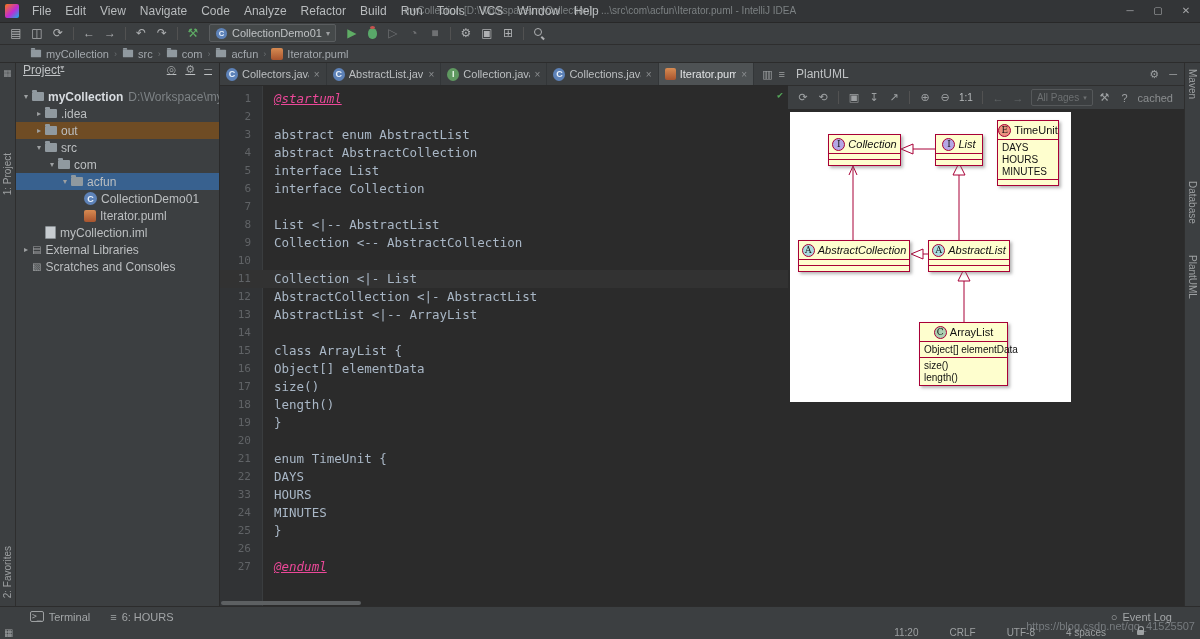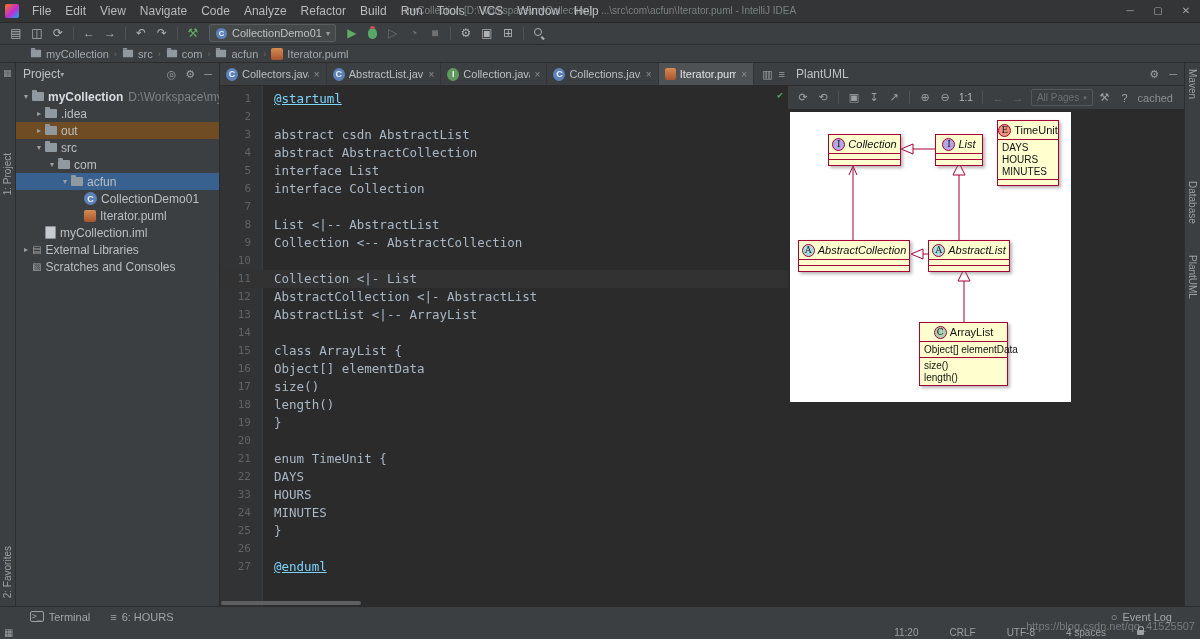--- a/index.html
+++ b/index.html
@@ -38,21 +38,21 @@
   .bc-sep{color:#6b6f72;font-size:9px;padding:0 1px;}
   
   .main{position:absolute;top:63px;left:0;right:0;bottom:33px;}
   .stripe-left{position:absolute;left:0;top:0;bottom:0;width:15px;background:#3c3f41;border-right:1px solid #2e2e2e;}
   .stripe-right{position:absolute;right:0;top:0;bottom:0;width:15px;background:#3c3f41;border-left:1px solid #2e2e2e;}
   .vlab{position:absolute;left:2px;writing-mode:vertical-rl;font-size:10px;color:#9da0a2;white-space:nowrap;}
   .vlab.up{transform:rotate(180deg);}
   .stripe-ico{position:absolute;top:5px;left:3px;font-size:9px;color:#8f9294;}
   
   .project{position:absolute;left:16px;top:0;bottom:0;width:203px;background:#3c3f41;border-right:1px solid #2a2a2a;overflow:hidden;}
-  .pp-header{height:22px;display:flex;align-items:center;padding:0 7px;font-size:12px;color:#bfc2c4;}
+  .pp-header{height:22px;display:flex;padding:0 7px;font-size:12px;color:#bfc2c4;text-decoration:underline;}
   .pp-header .car{font-size:8px;color:#9da0a2;}
   .pp-icons{margin-left:auto;display:flex;gap:9px;color:#9da0a2;font-size:11px;}
   .tree{margin-top:3px;font-size:12px;color:#bcbfc1;}
   .trow{height:17px;display:flex;align-items:center;white-space:nowrap;overflow:hidden;}
   .trow.sel{background:#38618f;}
   .trow.warm{background:#6f4c24;}
   .trow .arr{width:12px;flex:none;text-align:center;font-size:8px;color:#9da0a2;}
   .ticon{margin-right:4px;flex:none;display:inline-flex;align-items:center;justify-content:center;}
   .fold{width:12px;height:9px;background:#90999f;border-radius:1px;position:relative;display:inline-block;}
   .fold::before{content:"";position:absolute;top:-2px;left:0;width:5px;height:2px;background:#90999f;border-radius:1px 1px 0 0;}
@@ -76,21 +76,21 @@
   .tab .lbl{white-space:nowrap;overflow:hidden;}
   .tab-right{position:absolute;right:3px;top:0;height:22px;display:flex;align-items:center;gap:6px;color:#9da0a2;font-size:11px;background:#3c3f41;padding-left:4px;}
   .editor{position:absolute;top:23px;left:0;right:0;bottom:0;background:#2b2b2b;overflow:hidden;
           font-family:"DejaVu Sans Mono","Liberation Mono",monospace;}
   .gutterbg{position:absolute;left:0;top:0;bottom:0;width:42px;background:#313335;border-right:1px solid #3a3d3f;}
   .code{position:absolute;top:4px;left:0;right:0;}
   .cl{display:flex;height:18px;line-height:18px;position:relative;}
   .cl.cur{background:#323232;}
   .ln{width:42px;flex:none;text-align:right;padding-right:11px;box-sizing:border-box;color:#606366;font-size:11px;}
   .ct{padding-left:12px;font-size:12.5px;color:#a9b7c6;white-space:pre;}
-  .ct.tag{color:#7dd3fc;text-decoration:underline;}
+  .ct.tag{color:#ec4899;text-decoration:underline;font-style:italic;}
   .check{position:absolute;top:3px;right:5px;color:#55a85a;font-size:10px;z-index:5;}
   .hscroll{position:absolute;bottom:1px;left:1px;width:140px;height:4px;background:#5d6062;border-radius:2px;z-index:5;}
   
   .uml{position:absolute;left:788px;top:0;right:15px;bottom:0;background:#2b2b2b;}
   .uml-header{height:22px;background:#3c3f41;border-bottom:1px solid #2e2e2e;display:flex;align-items:center;
               padding:0 8px;font-size:12px;color:#bfc2c4;}
   .uml-hicons{margin-left:auto;display:flex;gap:10px;color:#9da0a2;font-size:11px;}
   .uml-toolbar{height:23px;background:#3c3f41;border-bottom:1px solid #2e2e2e;display:flex;align-items:center;
                padding:0 6px;gap:2px;color:#9da0a2;}
   .uti{width:18px;text-align:center;font-size:11px;}
@@ -331,21 +331,21 @@
             <div class="cl">
               <span class="ln">1</span>
               <span class="ct tag">@startuml</span>
             </div>
             <div class="cl">
               <span class="ln">2</span>
               <span class="ct"></span>
             </div>
             <div class="cl">
               <span class="ln">3</span>
-              <span class="ct">abstract csdn AbstractList</span>
+              <span class="ct">abstract enum AbstractList</span>
             </div>
             <div class="cl">
               <span class="ln">4</span>
               <span class="ct">abstract AbstractCollection</span>
             </div>
             <div class="cl">
               <span class="ln">5</span>
               <span class="ct">interface List</span>
             </div>
             <div class="cl">

